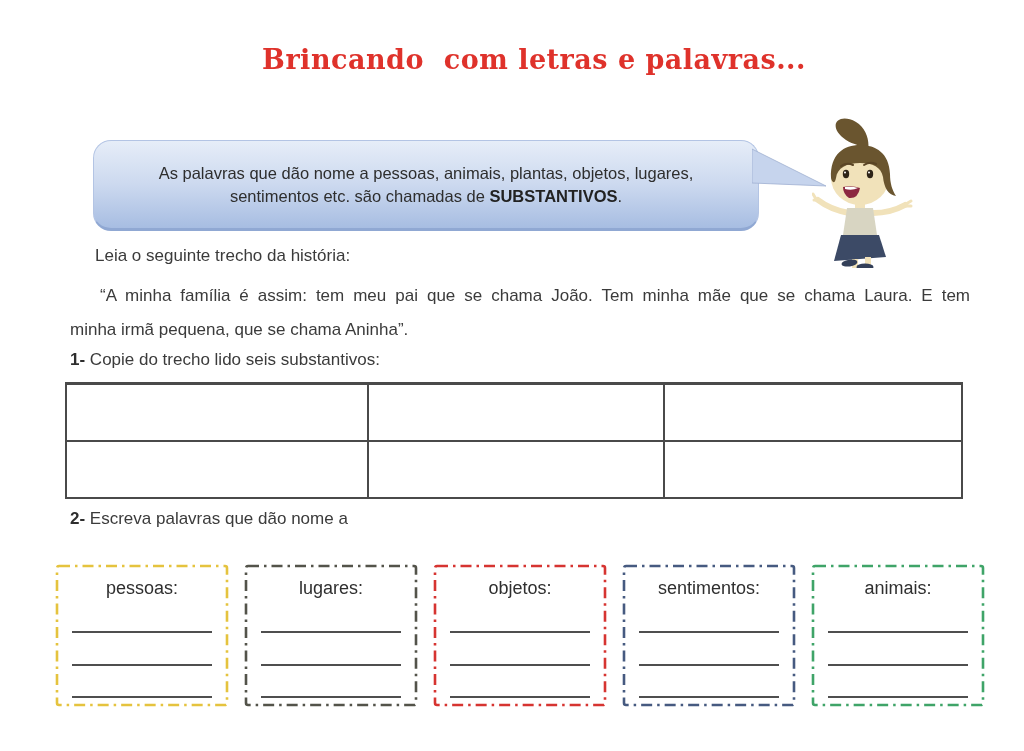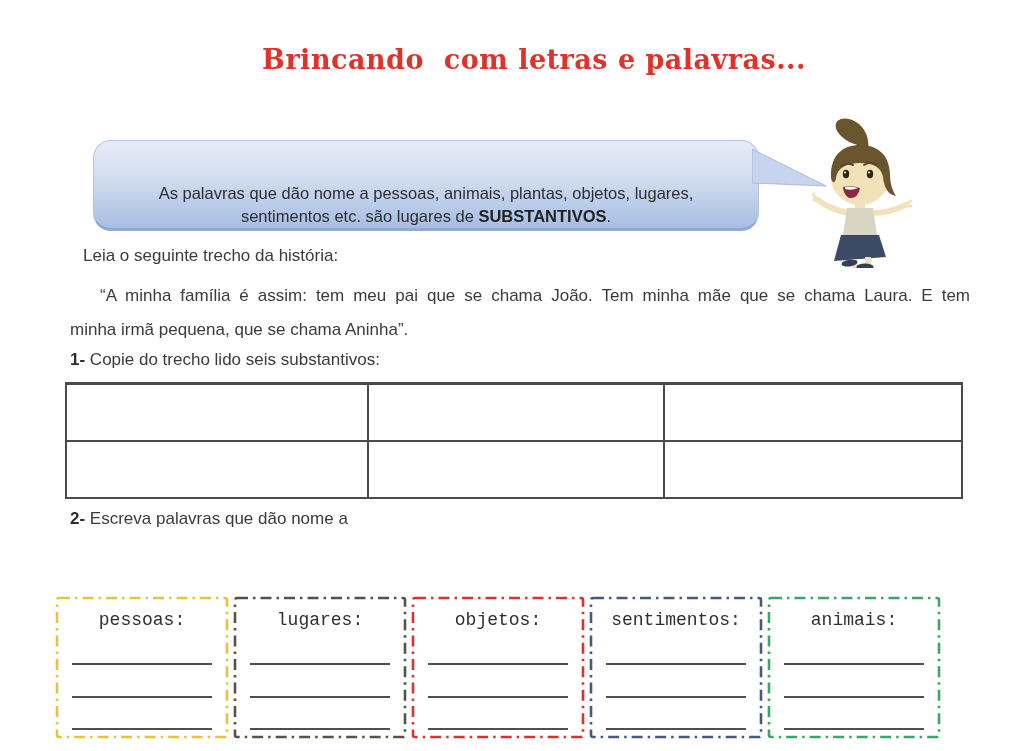--- a/index.html
+++ b/index.html
@@ -6,60 +6,60 @@
   .page{position:relative;width:1024px;height:751px;background:#ffffff;overflow:hidden;
         font-family:"Liberation Sans",sans-serif;color:#3b3b3b;padding-left:44px;}
 
   .title{position:absolute;top:44px;left:0;right:0;text-align:center;margin:0;
          font-family:"DejaVu Serif",serif;font-weight:bold;font-size:27px;
          color:#df322b;white-space:pre;letter-spacing:0.5px;}
 
   .bubble{position:absolute;left:93px;top:140px;width:666px;height:91px;box-sizing:border-box;
           border-radius:18px;border:1px solid #b3c4e4;border-bottom:3px solid #90a8d3;
           background:linear-gradient(180deg,#e6edf8 0%,#ccd9ef 50%,#a7bde2 100%);
-          display:flex;align-items:flex-end;justify-content:center;text-align:center;
+          display:flex;align-items:center;justify-content:center;text-align:center;
           padding:0 26px;font-size:16.5px;line-height:23px;color:#2e2e2e;}
   .bubble b{font-weight:bold;color:#222;margin-top:19px;}
   .tail{position:absolute;left:752px;top:142px;}
 
   .girl{position:absolute;left:812px;top:116px;}
 
-  .read-prompt{position:absolute;left:83px;top:246px;margin:0;font-size:17px;}
+  .read-prompt{position:absolute;left:95px;top:246px;margin:0;font-size:17px;}
   .quote-l1{position:absolute;left:62px;top:281px;width:903px;margin:5px;font-size:17px;
             text-align:justify;text-align-last:justify;text-indent:33px;}
   .quote-l2{position:absolute;left:62px;top:312px;margin:8px;font-size:17px;}
 
   .q{position:absolute;left:62px;margin:8px;font-size:17px;}
   .q1{top:342px;} .q2{top:501px;text-align:right;}
   .q b{font-weight:bold;color:#2e2e2e;}
 
   .noun-table{position:absolute;left:65px;top:382px;width:898px;box-sizing:border-box;
               display:grid;grid-template-columns:303fr 298fr 297fr;
               border:2px solid #4a4a4a;border-top-width:3px;background:#fff;}
   .noun-cell{height:55px;border-right:2px solid #4a4a4a;border-bottom:2px solid #4a4a4a;}
   .noun-cell.last-col{border-right:none;}
   .noun-cell.last-row{border-bottom:none;}
 
-  .boxes{position:absolute;left:55px;top:596px;display:flex;gap:4px;font-family:Liberation Mono, monospace;}
+  .boxes{position:absolute;left:55px;top:564px;display:flex;gap:15px;}
   .catbox{position:relative;width:174px;height:143px;}
   .dashrect{position:absolute;left:0;top:0;}
   .catlabel{position:relative;text-align:center;margin-top:14px;font-size:18px;color:#2f2f2f;}
   .writing-line{position:absolute;left:17px;width:140px;height:0;border-top:2px solid #4f4f4f;}
   .wl0{top:67px;} .wl1{top:100px;} .wl2{top:132px;}
 </style>
 </head>
 <body>
 
 <div class="page">
 
   <h1 class="title">Brincando  com letras e palavras...</h1>
 
   <div class="bubble">
     <p style="margin:0"><span>As palavras que dão nome a pessoas, animais, plantas, objetos, lugares,</span><br>
-      <span>sentimentos etc. são lugares de </span><b>SUBSTANTIVOS</b><span>.</span></p>
+      <span>sentimentos etc. são chamadas de </span><b>SUBSTANTIVOS</b><span>.</span></p>
   </div>
 
   <svg class="tail" width="80" height="50" viewBox="0 0 80 50">
     <polygon points="0,7 74,44 0,41" fill="#c6d4ed" stroke="#9fb0d2" stroke-width="0.8"></polygon>
   </svg>
 
   <div class="girl">
     <svg width="104" height="152" viewBox="0 0 104 152">
 
       <path d="M34,24 C14,10 26,-4 44,6 C54,12 58,24 56,36 L47,38 C51,26 44,31 34,24 Z" fill="#6a552f"></path>

